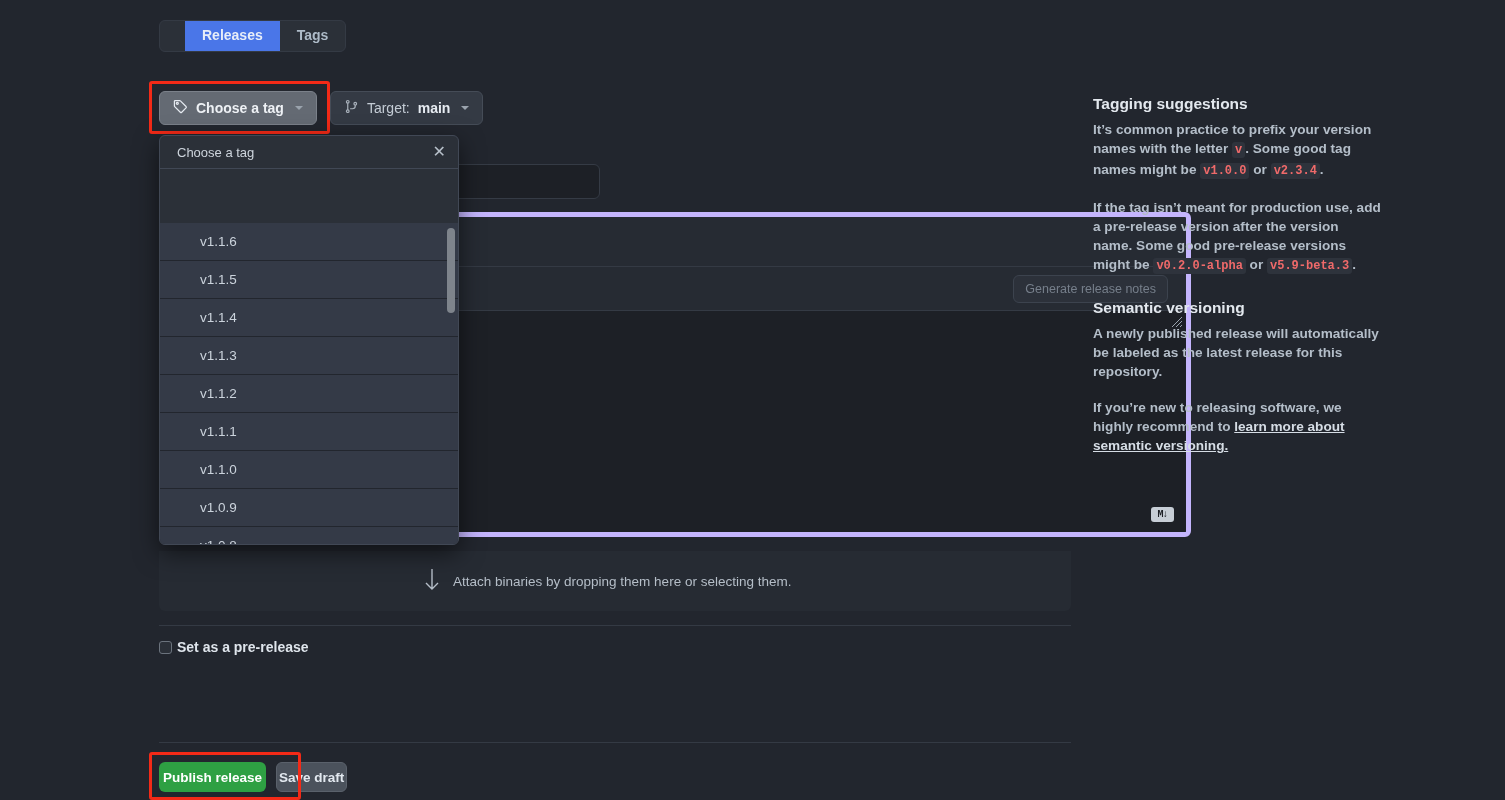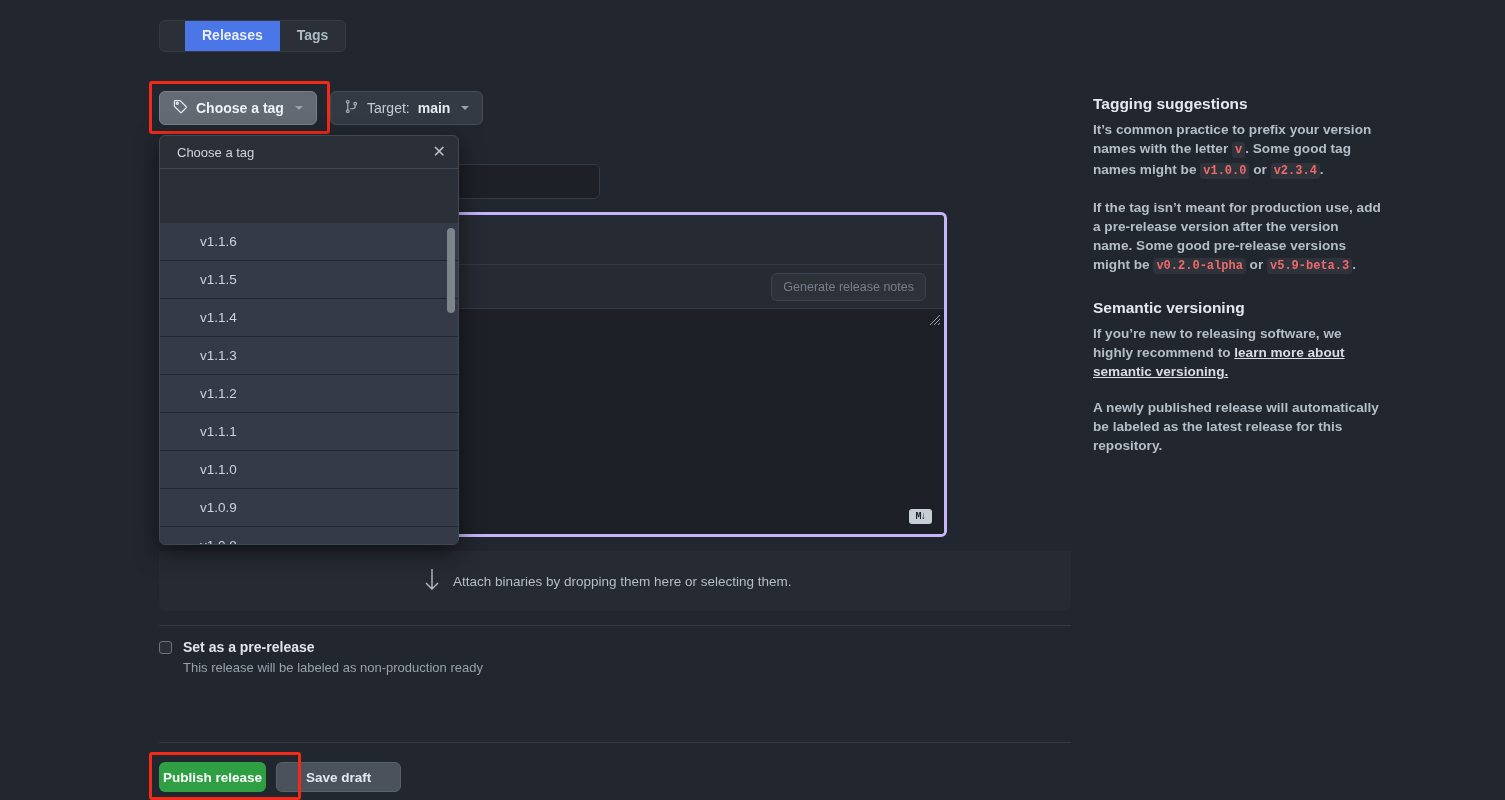--- a/index.html
+++ b/index.html
@@ -63,22 +63,22 @@
     color: #f06a6a; background: #2e333c; padding: 1px 3px; border-radius: 3px;
   }
   .sidebar a { color: #d6dde5; text-decoration: underline; }
   .describe-line { position: absolute; left: 330px; top: 133px; font-size: 13.5px; color: #b2bcc7; }
   .title-input {
     position: absolute; left: 159px; top: 164px; width: 441px; height: 35px;
     background: #1d2026; border: 1px solid #353b45; border-radius: 6px;
   }
 
   .editor {
-    position: absolute; left: 159px; top: 212px; width: 788px; height: 325px;
-    border: 3px solid #c4b5fd; border-radius: 6px; background: #262b33; overflow: hidden;
+    position: absolute; left: 159px; top: 212px; width: 1032px; height: 325px;
+    border: 5px solid #c4b5fd; border-radius: 6px; background: #262b33; overflow: hidden;
   }
   .editor-toolbar {
     position: absolute; left: 0; right: 0; top: 49px; height: 44px;
     border-top: 1px solid #343a44;
     display: flex; align-items: center; padding: 0 18px; gap: 18px;
   }
   .editor-toolbar .ico { color: #adb6c0; display: flex; align-items: center; }
   .gen-notes {
     margin-left: auto; height: 28px; padding: 0 11px;
     display: flex; align-items: center; border-radius: 6px;
@@ -105,21 +105,21 @@
   .attach {
     position: absolute; left: 159px; top: 551px; width: 912px; height: 60px;
     background: #262b33; border-radius: 0 0 6px 6px;
     display: flex; align-items: center; gap: 11px; padding-left: 263px;
     font-size: 13.5px; color: #b5bec8;
   }
   .attach-sep { position: absolute; left: 159px; top: 625px; width: 912px; height: 1px; background: #343a44; }
 
   
   .checks { position: absolute; left: 159px; top: 639px; width: 912px; }
-  .check-row { display: flex; align-items: center; gap: 11px; }
+  .check-row { display: flex; align-items: center; gap: 5px; }
   .cbox {
     width: 13px; height: 13px; border-radius: 3px;
     border: 1px solid #6b737d; background: #2b3038; flex: none;
   }
   .cbox.checked {
     background: #3b7ef0; border-color: #3b7ef0;
     display: flex; align-items: center; justify-content: center;
   }
   .cbox.checked::after {
     content: ""; width: 3px; height: 7px; margin-top: -2px;
@@ -131,21 +131,21 @@
 
   .bottom-sep { position: absolute; left: 159px; top: 742px; width: 912px; height: 1px; background: #343a44; }
 
   .bottom-actions { position: absolute; left: 159px; top: 762px; display: flex; gap: 10px; }
   .btn-publish {
     height: 30px; padding: 0 4px; border-radius: 6px; border: none;
     background: #2ea043; color: #fff; font-size: 13.5px; font-weight: bold;
     cursor: pointer; display: flex; align-items: center;
   }
   .btn-draft {
-    height: 30px; padding: 0 29px; border-radius: 6px;
+    height: 30px; padding: 0 2px; border-radius: 6px;
     background: #4b525c; border: 1px solid #5a616b; color: #e2e8ef;
     font-size: 13.5px; font-weight: bold; cursor: pointer;
     display: flex; align-items: center;
   }
 
   
   .tag-panel {
     position: absolute; left: 159px; top: 135px; width: 300px; height: 410px;
     background: #2b3038; border: 1px solid #414855; border-radius: 6px;
     box-shadow: 0 8px 24px rgba(0,0,0,.55); overflow: hidden; z-index: 20;
@@ -262,21 +262,20 @@
   <span>Attach binaries by dropping them here or selecting them.</span>
 </div>
 <div class="attach-sep"></div>
 
 <div class="checks">
   <div class="check-group">
     <div class="check-row">
       <span class="cbox"></span>
       <span class="check-label">Set as a pre-release</span>
     </div>
-    <div class="check-sub">This release will be labeled as non-production ready</div>
   </div>
 </div>
 
 <div class="bottom-sep"></div>
 <div class="bottom-actions">
   <button class="btn-publish">Publish release</button>
   <button class="btn-draft">Save draft</button>
 </div>
 
 <div class="tag-panel">
@@ -300,19 +299,19 @@
   <div class="tag-scroll-thumb"></div>
 </div>
 
 <div class="sidebar">
   <h3>Tagging suggestions</h3>
   <p><span>It’s common practice to prefix your version names with the letter </span><code class="tagcode">v</code><span>. Some good tag names might be </span><code class="tagcode">v1.0.0</code><span> or </span><code class="tagcode">v2.3.4</code><span>.</span></p>
   <p><span>If the tag isn’t meant for production use, add a pre-release version after the version name. Some good pre-release versions might be </span><code class="tagcode">v0.2.0-alpha</code><span> or </span><code class="tagcode">v5.9-beta.3</code><span>.</span></p>
 
   <div class="block2">
     <h3>Semantic versioning</h3>
+    <p>A newly published release will automatically be labeled as the latest release for this repository.</p>
     <p><span>If you’re new to releasing software, we highly recommend to </span><a href="#">learn more about semantic versioning.</a></p>
-    <p>A newly published release will automatically be labeled as the latest release for this repository.</p>
   </div>
 </div>
 
 <div class="redbox" id="redbox-tag"></div>
 <div class="redbox" id="redbox-publish"></div>
 
 </body></html>

